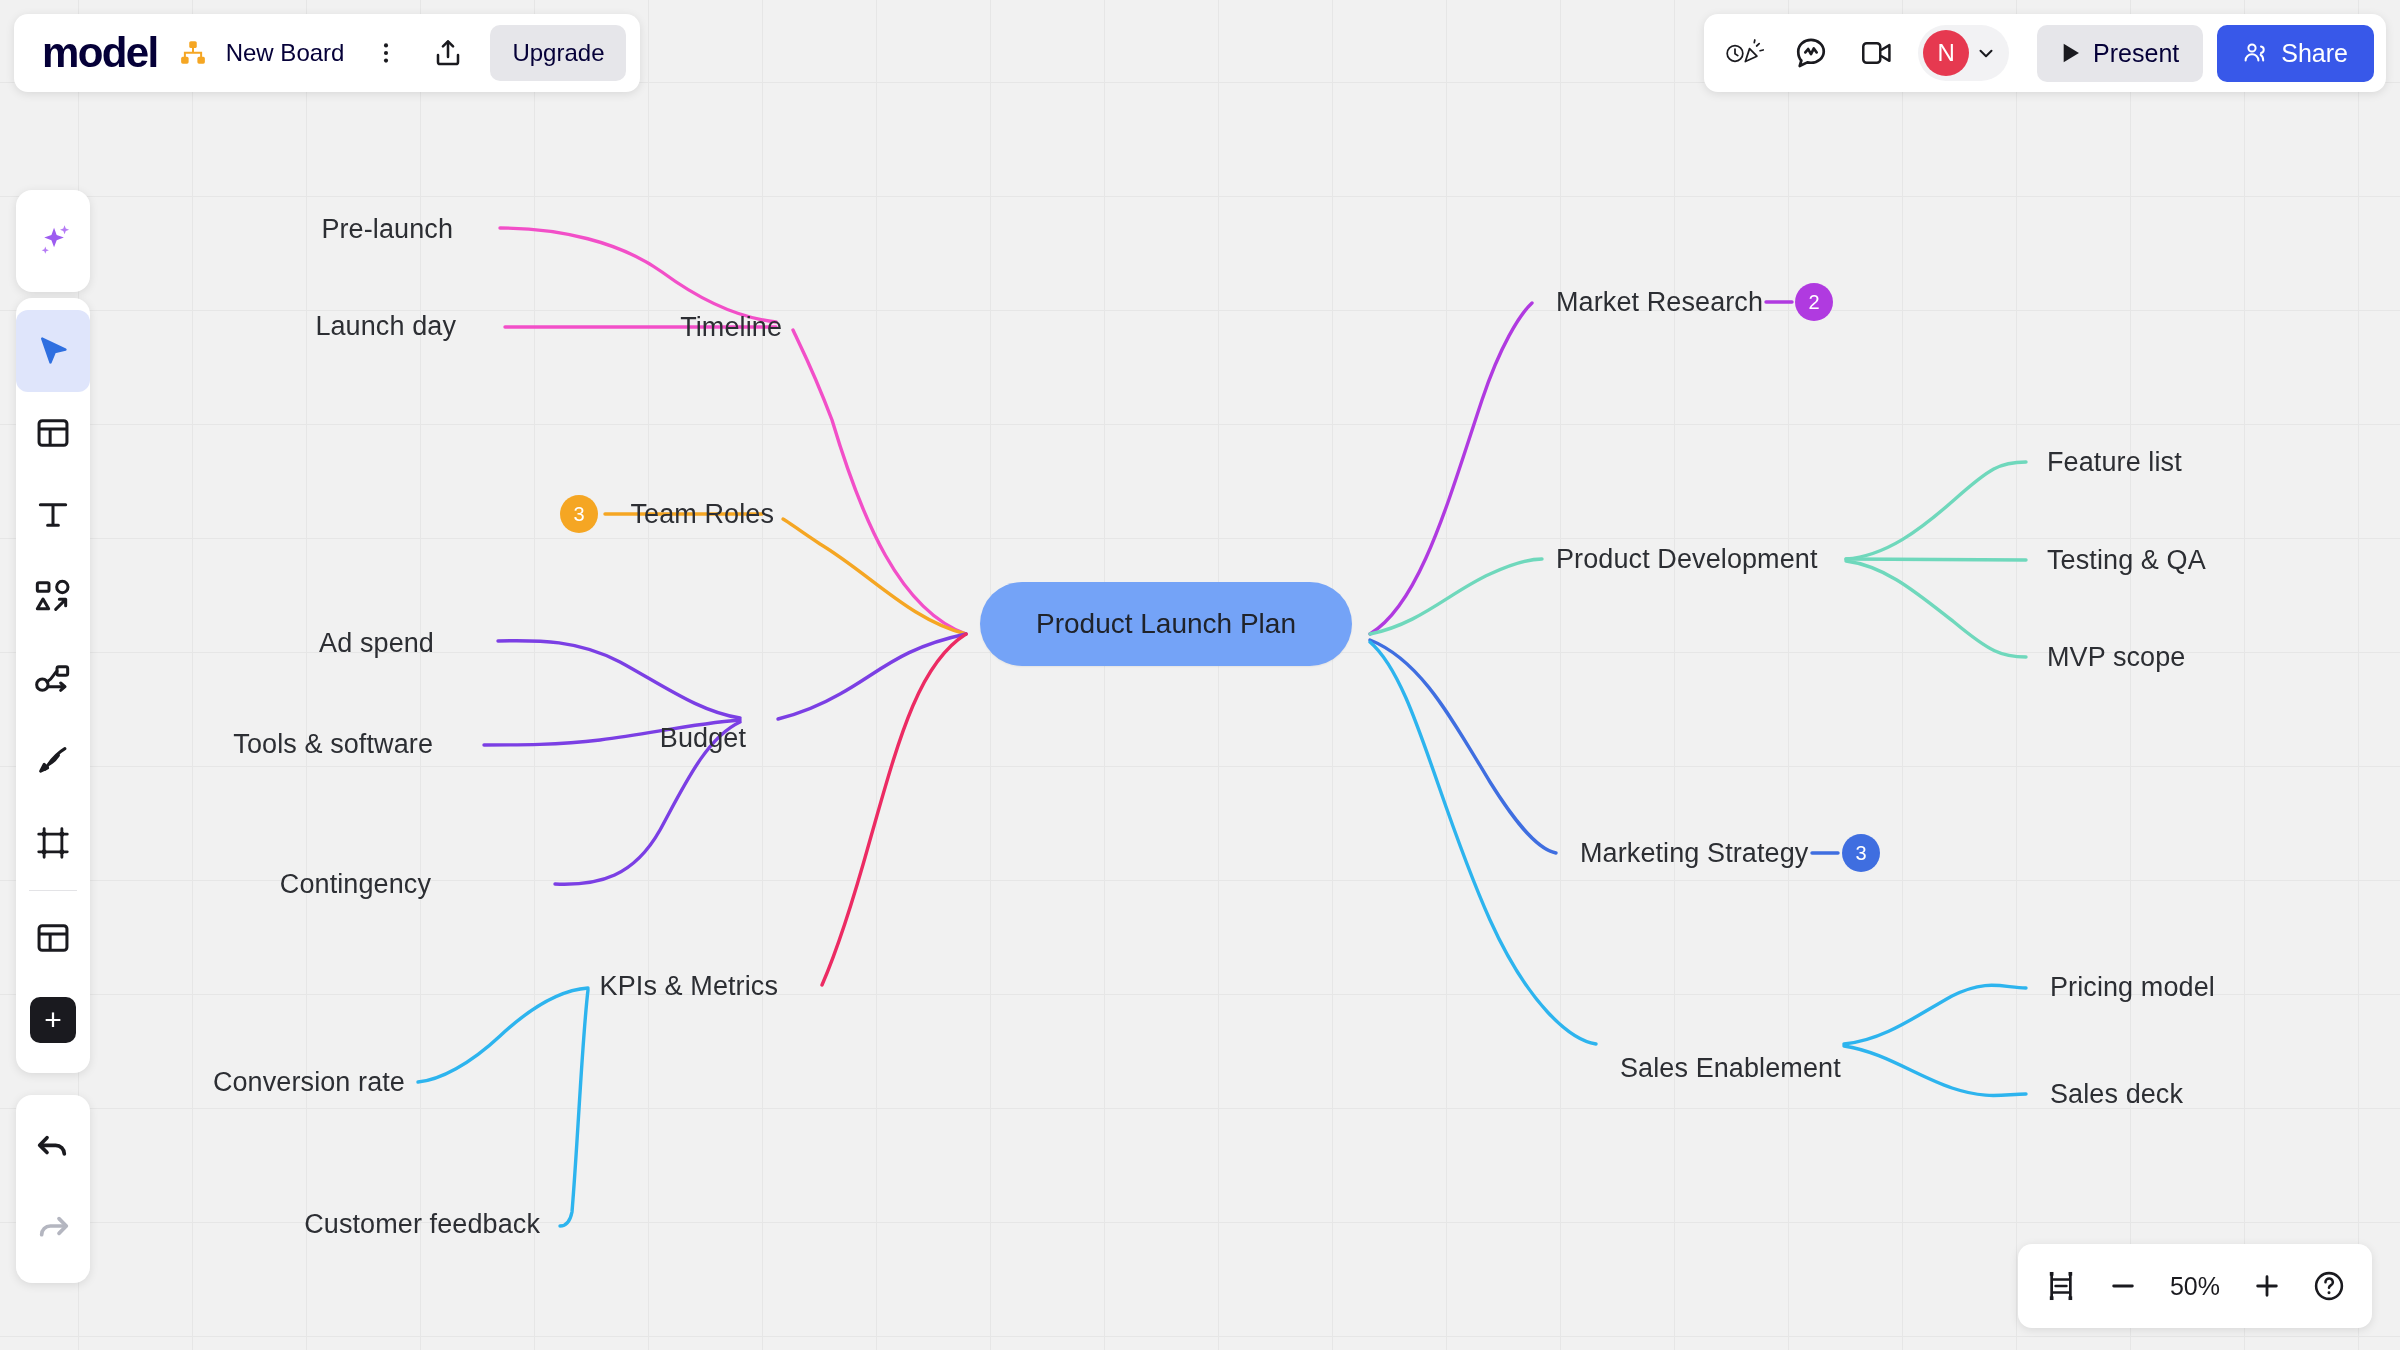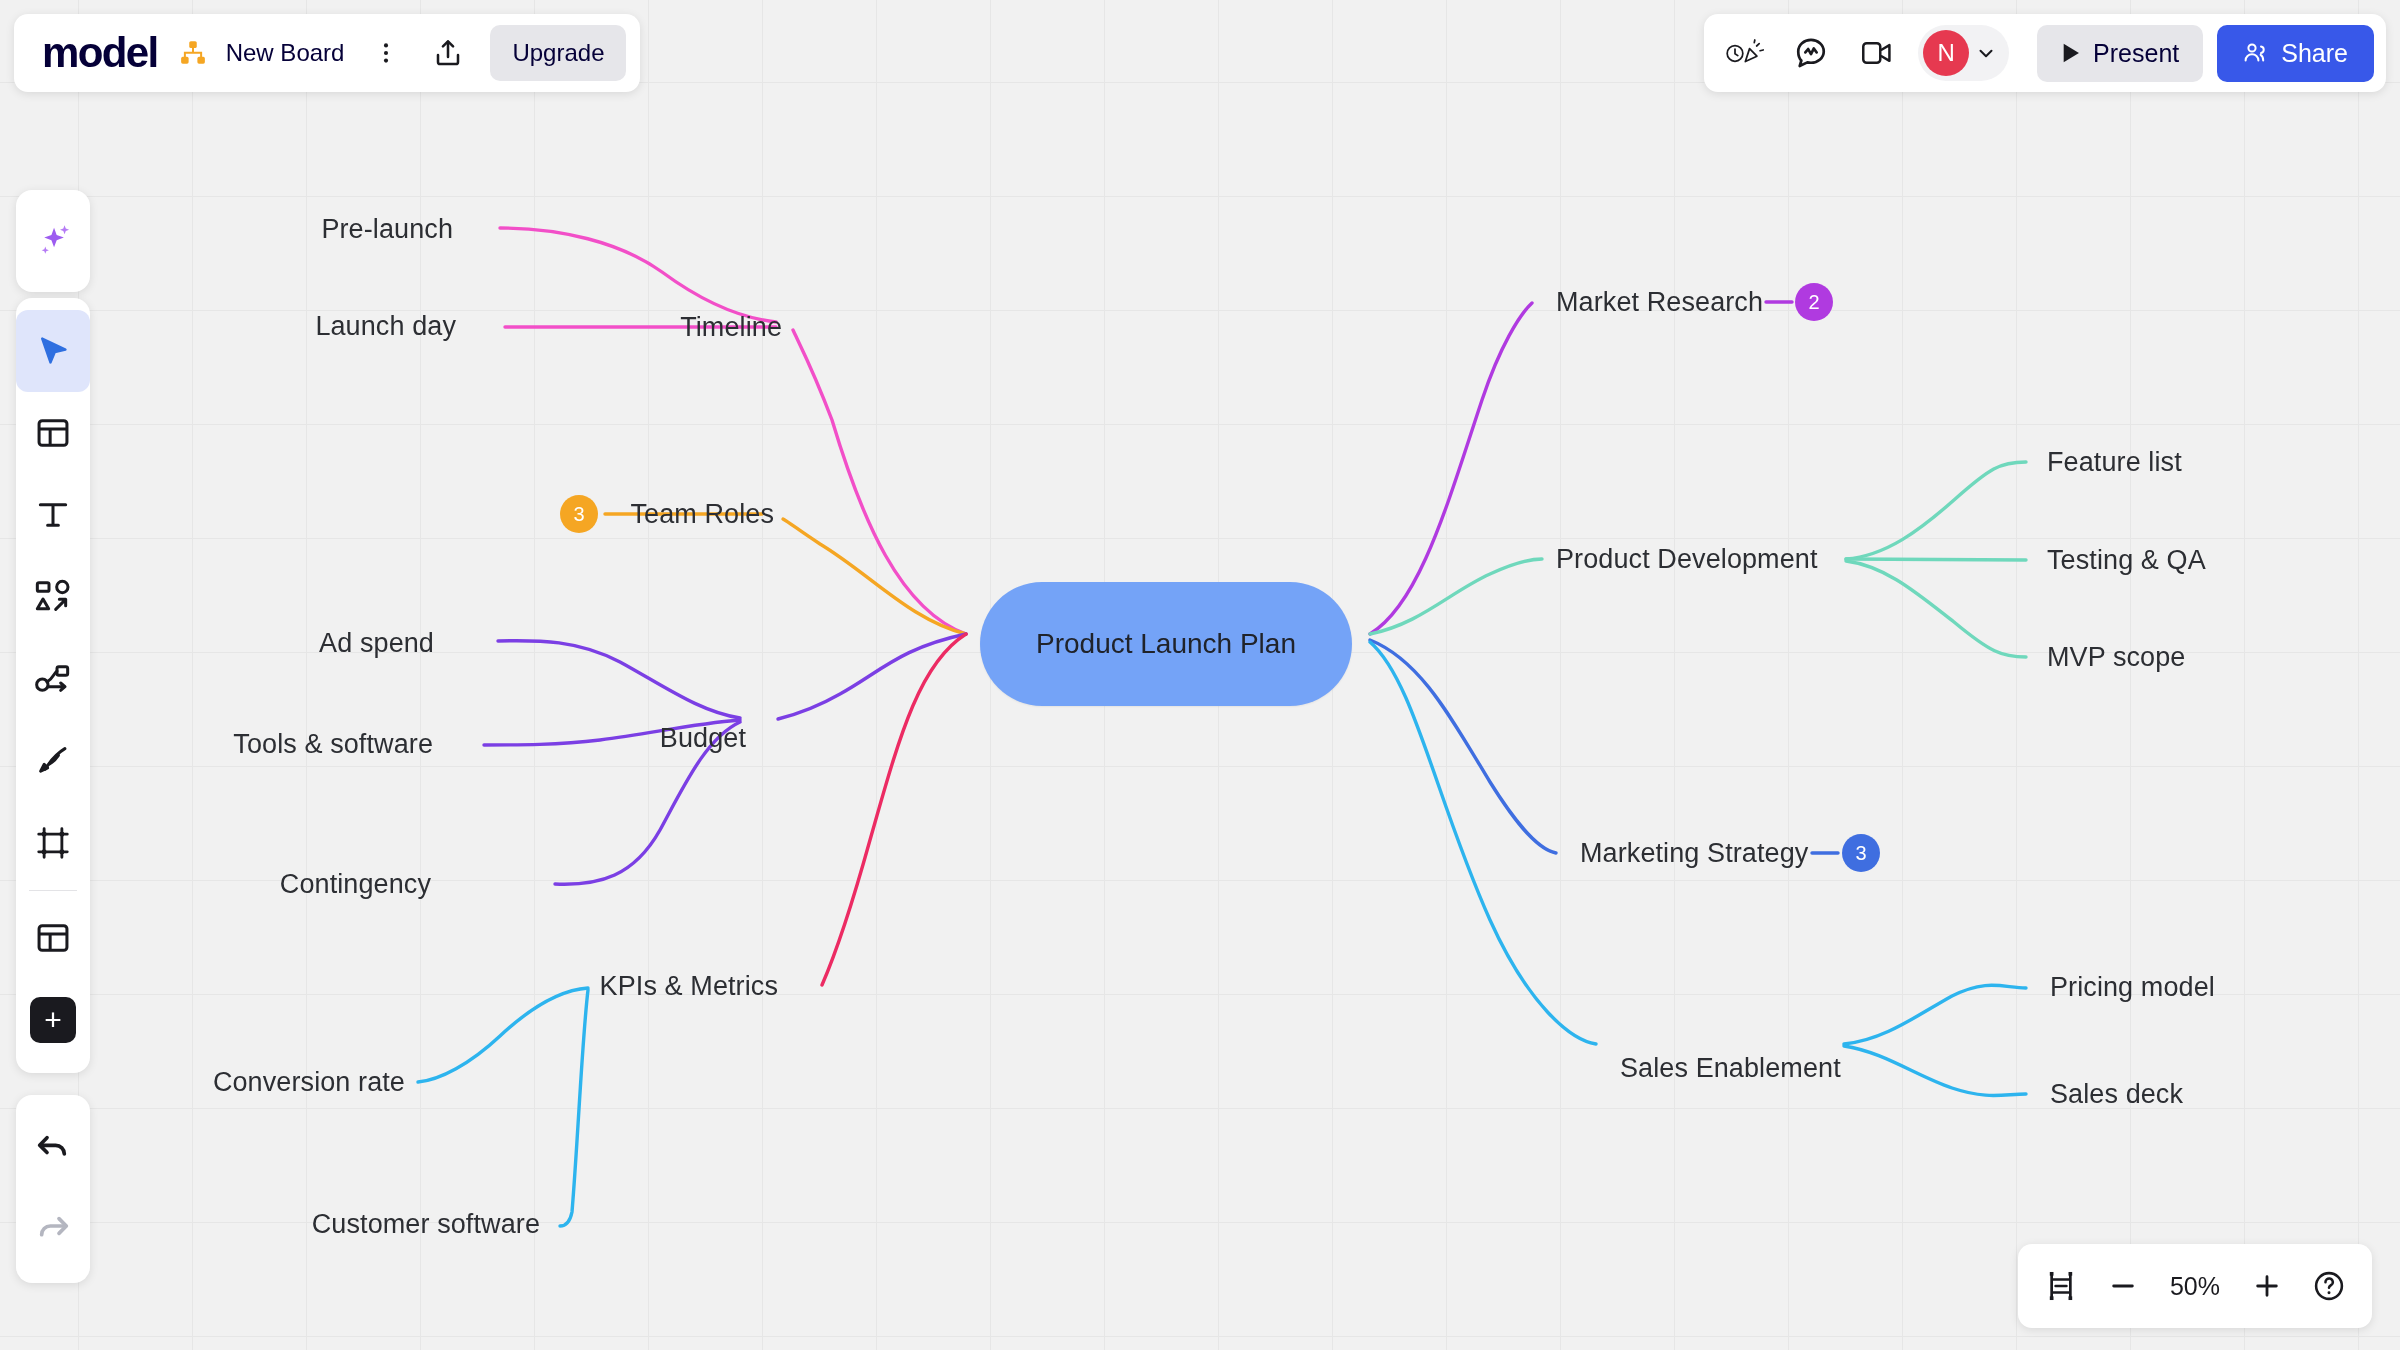--- a/index.html
+++ b/index.html
@@ -283,39 +283,39 @@
 
         <path d="M1812,853 L1838,853" stroke="#3f6ee0"></path>
 
         <path d="M1766,302 L1792,302" stroke="#b03ae0"></path>
 
         <path d="M1844,1044 C1884,1040 1916,1016 1952,996 C1988,978 2004,988 2026,988" stroke="#2db4ee"></path>
         <path d="M1844,1046 C1884,1052 1916,1076 1952,1088 C1988,1100 2004,1094 2026,1094" stroke="#2db4ee"></path>
       </g>
     </svg>
 
-    <div class="center-node" id="center-node" style="left:980px; top:582px; width:372px; height:124px;">
+    <div class="center-node" id="center-node" style="left:980px; top:582px; width:372px; height:84px;">
       <span>Product Launch Plan</span>
     </div>
 
     <div class="node-label right-anchor" style="left:782px; top:327px;">Timeline</div>
     <div class="node-label right-anchor" style="left:453px; top:229px;">Pre-launch</div>
     <div class="node-label right-anchor" style="left:456px; top:326px;">Launch day</div>
 
     <div class="node-label right-anchor" style="left:774px; top:514px;">Team Roles</div>
     <div class="badge" style="left:579px; top:514px; background:#f5a623;">3</div>
 
     <div class="node-label right-anchor" style="left:746px; top:718px;margin-top:20px;">Budget</div>
     <div class="node-label right-anchor" style="left:434px; top:643px;">Ad spend</div>
     <div class="node-label right-anchor" style="left:433px; top:744px;">Tools &amp; software</div>
     <div class="node-label right-anchor" style="left:431px; top:884px;">Contingency</div>
 
     <div class="node-label right-anchor" style="left:778px; top:986px;">KPIs &amp; Metrics</div>
     <div class="node-label right-anchor" style="left:405px; top:1082px;">Conversion rate</div>
-    <div class="node-label right-anchor" style="left:540px; top:1224px;">Customer software</div>
+    <div class="node-label right-anchor" style="left:540px; top:1224px;">Customer feedback</div>
 
     <div class="node-label" style="left:1556px; top:302px;">Market Research</div>
     <div class="badge" style="left:1814px; top:302px; background:#b03ae0;">2</div>
 
     <div class="node-label" style="left:1556px; top:559px;">Product Development</div>
     <div class="node-label" style="left:2047px; top:462px;">Feature list</div>
     <div class="node-label" style="left:2047px; top:560px;">Testing &amp; QA</div>
     <div class="node-label" style="left:2047px; top:657px;">MVP scope</div>
 
     <div class="node-label" style="left:1580px; top:853px;">Marketing Strategy</div>

